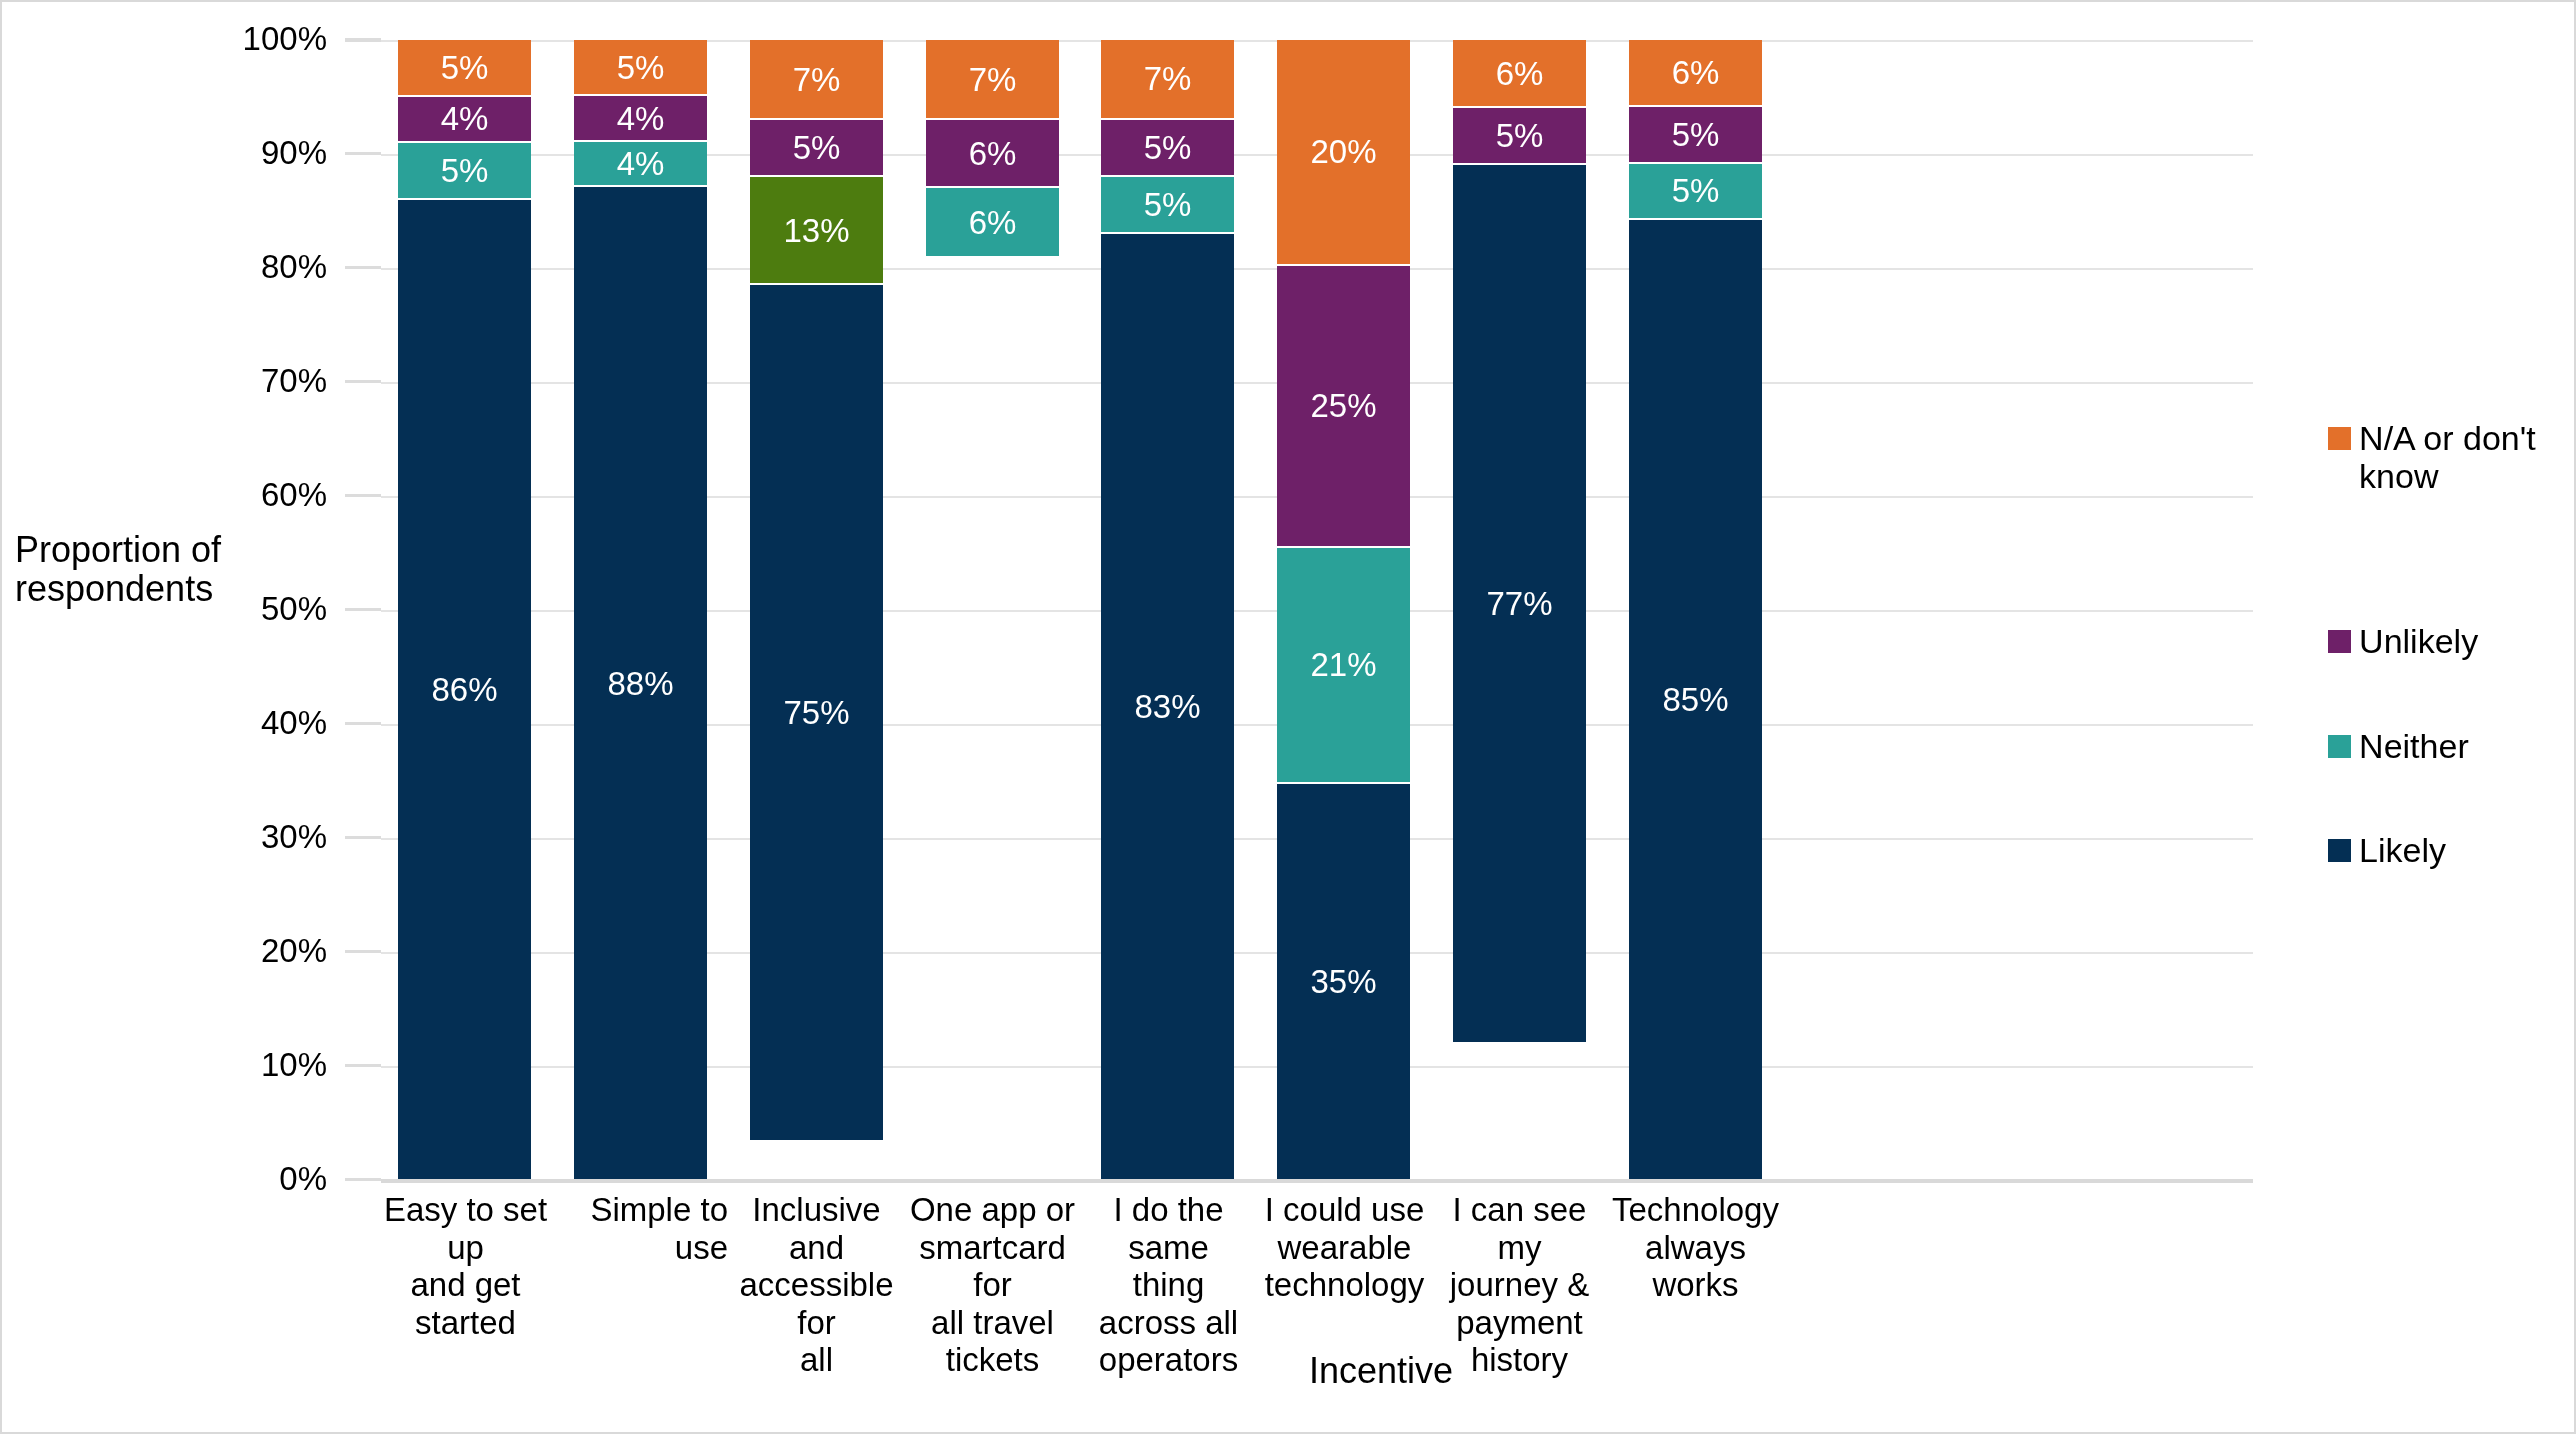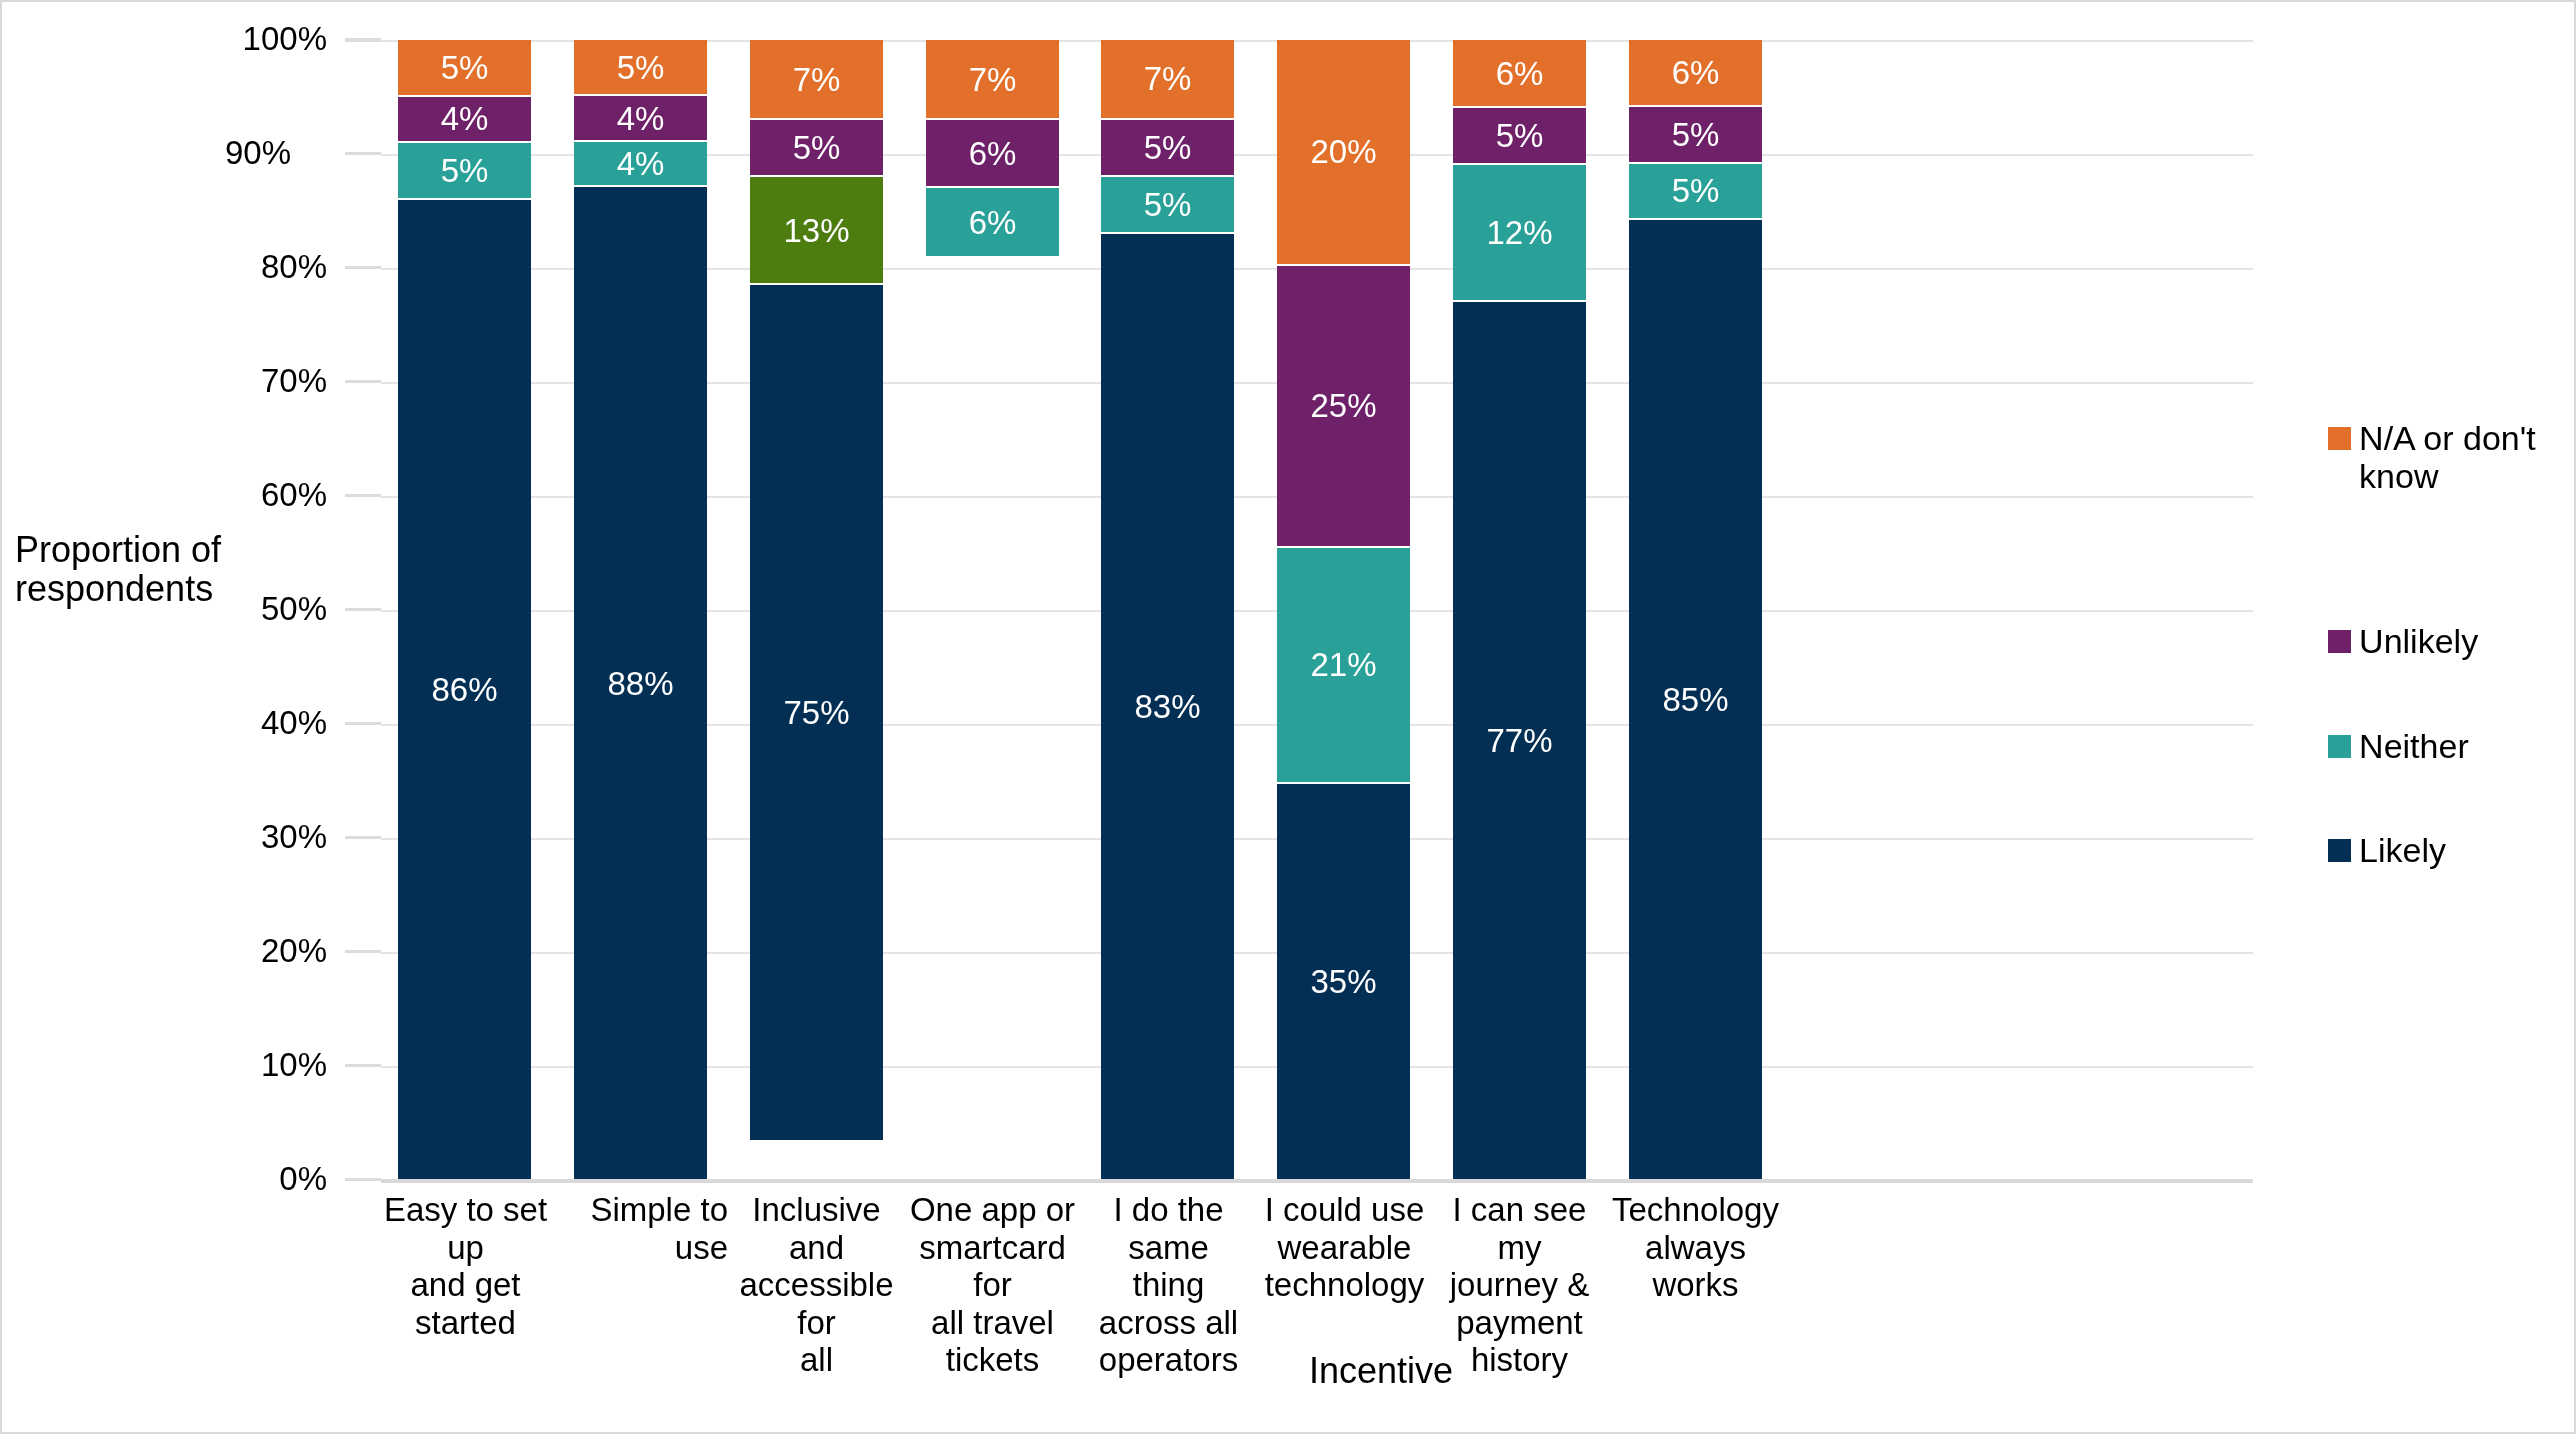--- a/index.html
+++ b/index.html
@@ -139,21 +139,21 @@
 
 <div id="chart-root">
 
   <div id="y-axis-title">
     <div>Proportion of</div>
     <div>respondents</div>
   </div>
 
   <div id="ytick-labels">
       <div class="ytick-label" style="top: 20.3px; right: 2247px;">100%</div>
-      <div class="ytick-label" style="top: 134px; right: 2247px; text-align: center;">90%</div>
+      <div class="ytick-label" style="top: 134px; right: 2247px;">90%</div>
       <div class="ytick-label" style="top: 248px; right: 2247px;">80%</div>
       <div class="ytick-label" style="top: 362px; right: 2247px;">70%</div>
       <div class="ytick-label" style="top: 476px; right: 2247px;">60%</div>
       <div class="ytick-label" style="top: 590px; right: 2247px;">50%</div>
       <div class="ytick-label" style="top: 704px; right: 2247px;">40%</div>
       <div class="ytick-label" style="top: 818px; right: 2247px;">30%</div>
       <div class="ytick-label" style="top: 932px; right: 2247px;">20%</div>
       <div class="ytick-label" style="top: 1046px; right: 2247px;">10%</div>
       <div class="ytick-label" style="top: 1160px; right: 2247px;">0%</div>
     </div>
@@ -267,23 +267,20 @@
             <span class="seg-label">35%</span>
           </div>
         </div>
         <div class="bar" style="left: 1072px;">
           <div class="seg" style="background: rgb(227, 112, 42); height: 68px;">
             <span class="seg-label">6%</span>
           </div>
           <div class="seg" style="background: rgb(110, 32, 104); height: 57px;">
             <span class="seg-label">5%</span>
           </div>
-          <div class="seg" style="background: rgb(42, 161, 152); height: 137px;">
-            <span class="seg-label">12%</span>
-          </div>
           <div class="seg" style="background: rgb(4, 47, 84); height: 877px;">
             <span class="seg-label">77%</span>
           </div>
         </div>
         <div class="bar" style="left: 1248px;">
           <div class="seg" style="background: rgb(227, 112, 42); height: 68px;">
             <span class="seg-label">6%</span>
           </div>
           <div class="seg" style="background: rgb(110, 32, 104); height: 57px;">
             <span class="seg-label">5%</span>

